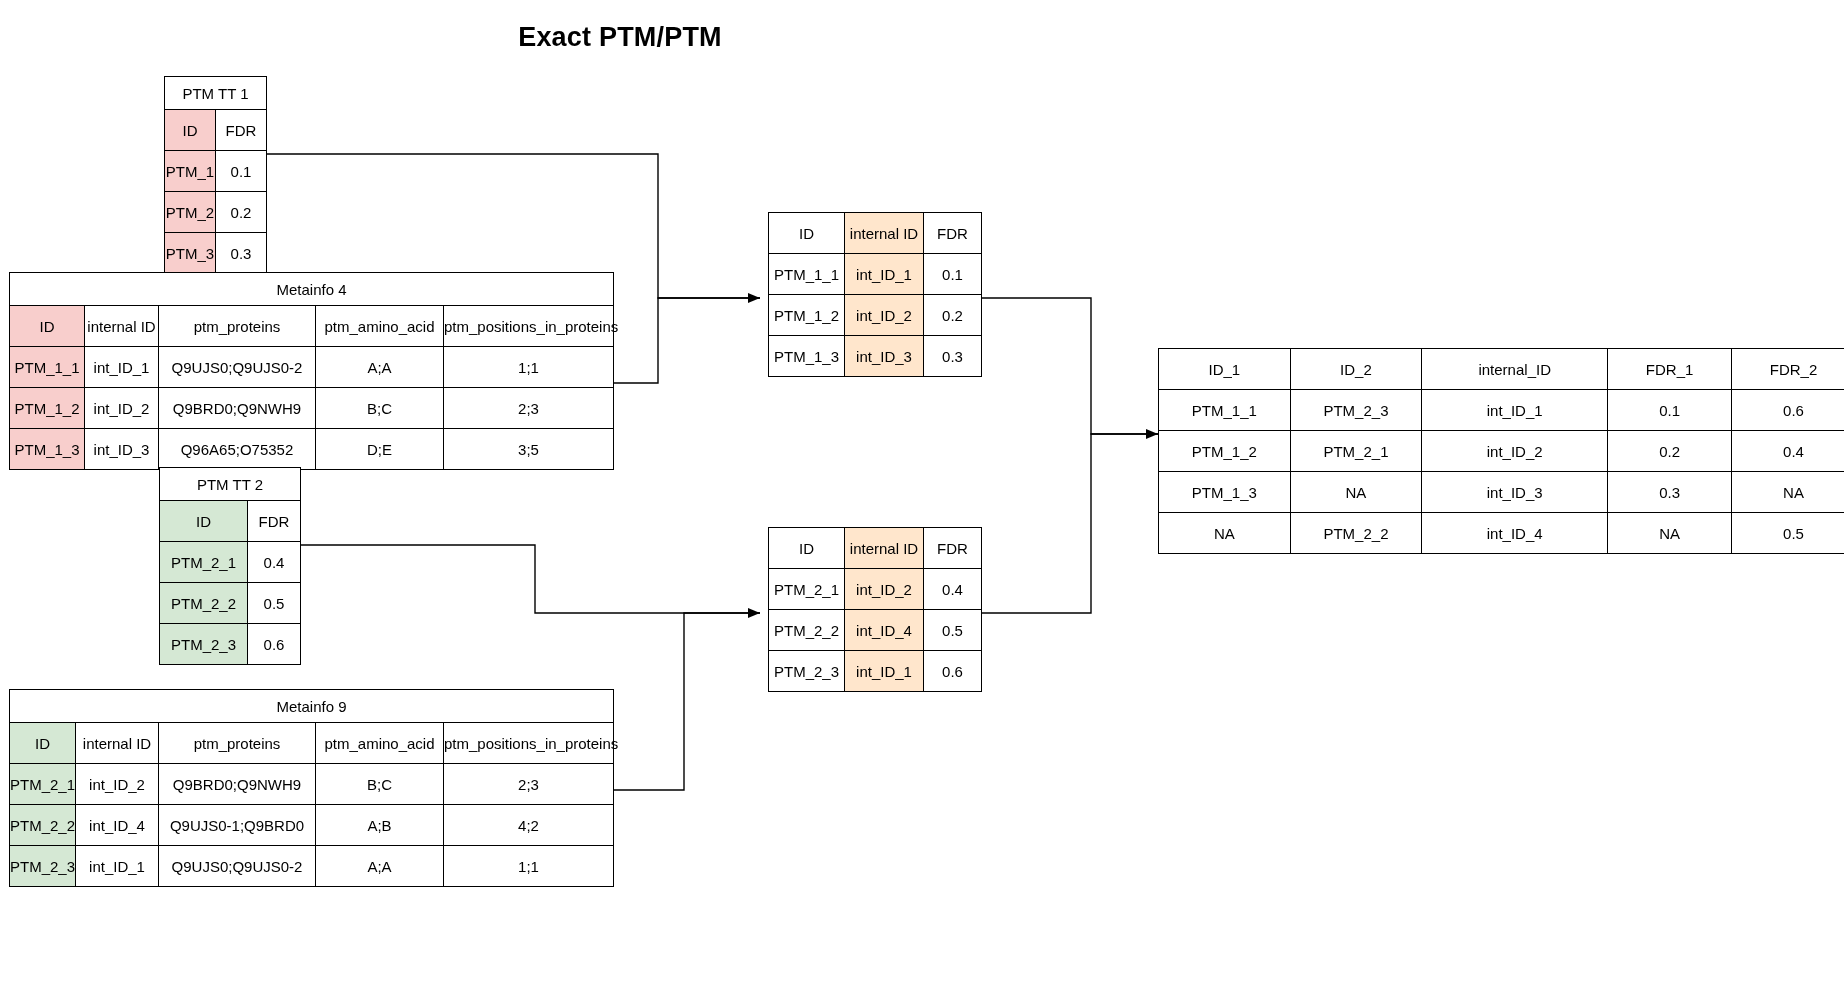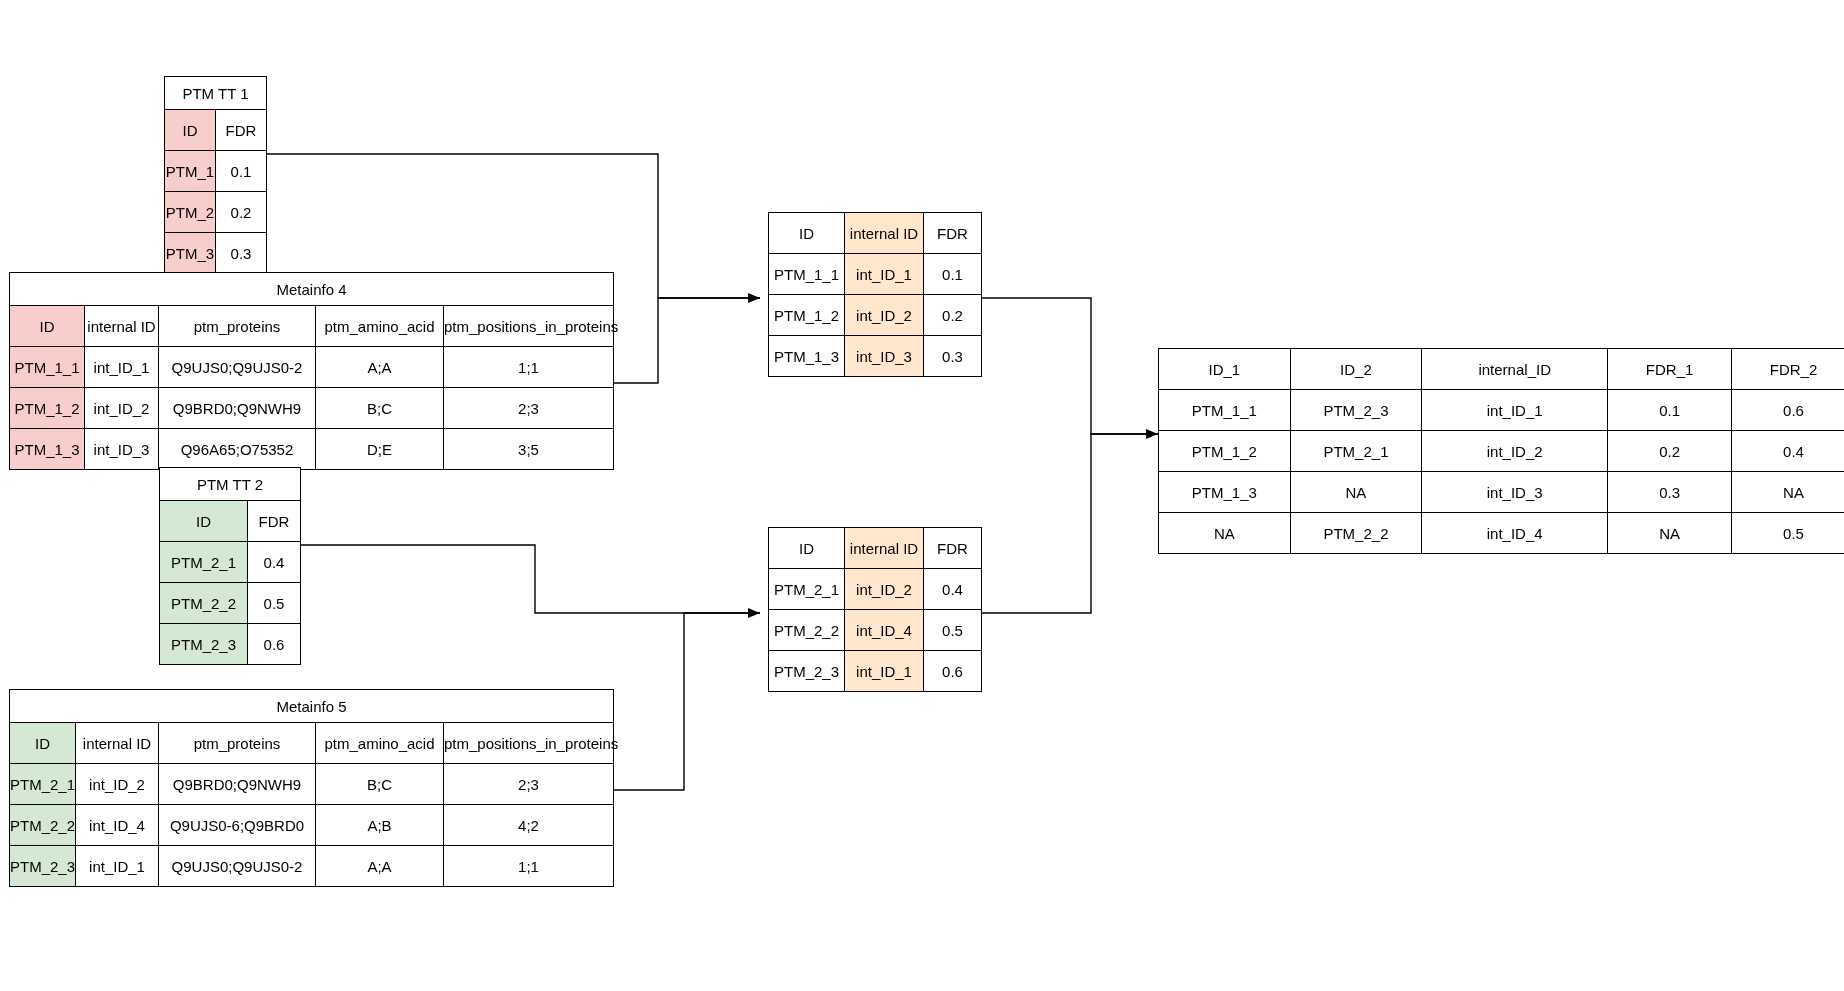--- a/index.html
+++ b/index.html
@@ -64,20 +64,21 @@
     stroke: #000000;
     stroke-width: 1.4;
     fill: none;
   }
 </style>
 </head>
 <body>
 
 <div id="canvas">
 
+  <div class="title">Exact PTM/PTM</div>
 
   <svg class="wires" viewBox="0 0 1844 991">
 
     <path d="M 266 154 L 658 154 L 658 298 L 760 298"></path>
 
     <path d="M 599 383 L 658 383 L 658 298 L 760 298"></path>
     <polygon points="760,298 748,293 748,303" fill="#000" stroke="none"></polygon>
 
     <path d="M 300 545 L 535 545 L 535 613 L 760 613"></path>
 
@@ -191,40 +192,40 @@
   <table class="tbl" style="left:9px; top:689px; width:590px;">
     <colgroup>
       <col style="width:66px">
         <col style="width:83px">
         <col style="width:157px">
         <col style="width:128px">
         <col style="width:170px">
     </colgroup>
     <tbody>
         <tr>
-      <td class="cap" colspan="5">Metainfo 5</td>
+      <td class="cap" colspan="5">Metainfo 9</td>
     </tr>
     <tr>
       <td class="green">ID</td>
       <td>internal ID</td>
       <td>ptm_proteins</td>
       <td>ptm_amino_acid</td>
       <td>ptm_positions_in_proteins</td>
     </tr>
     <tr>
       <td class="green">PTM_2_1</td>
       <td>int_ID_2</td>
       <td>Q9BRD0;Q9NWH9</td>
       <td>B;C</td>
       <td>2;3</td>
     </tr>
     <tr>
       <td class="green">PTM_2_2</td>
       <td>int_ID_4</td>
-      <td>Q9UJS0-6;Q9BRD0</td>
+      <td>Q9UJS0-1;Q9BRD0</td>
       <td>A;B</td>
       <td>4;2</td>
     </tr>
     <tr>
       <td class="green">PTM_2_3</td>
       <td>int_ID_1</td>
       <td>Q9UJS0;Q9UJS0-2</td>
       <td>A;A</td>
       <td>1;1</td>
     </tr>

